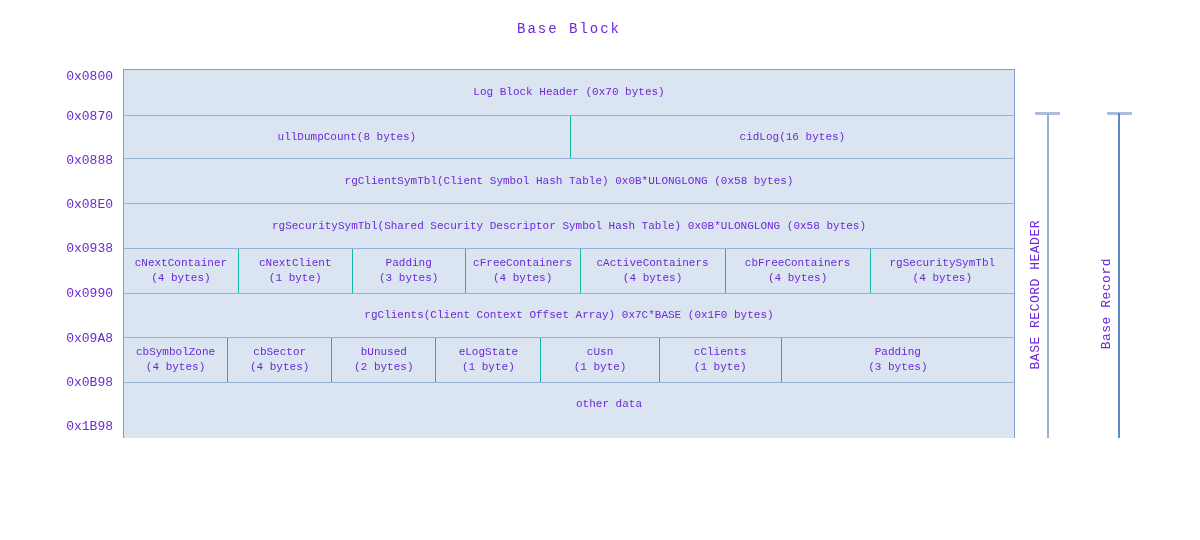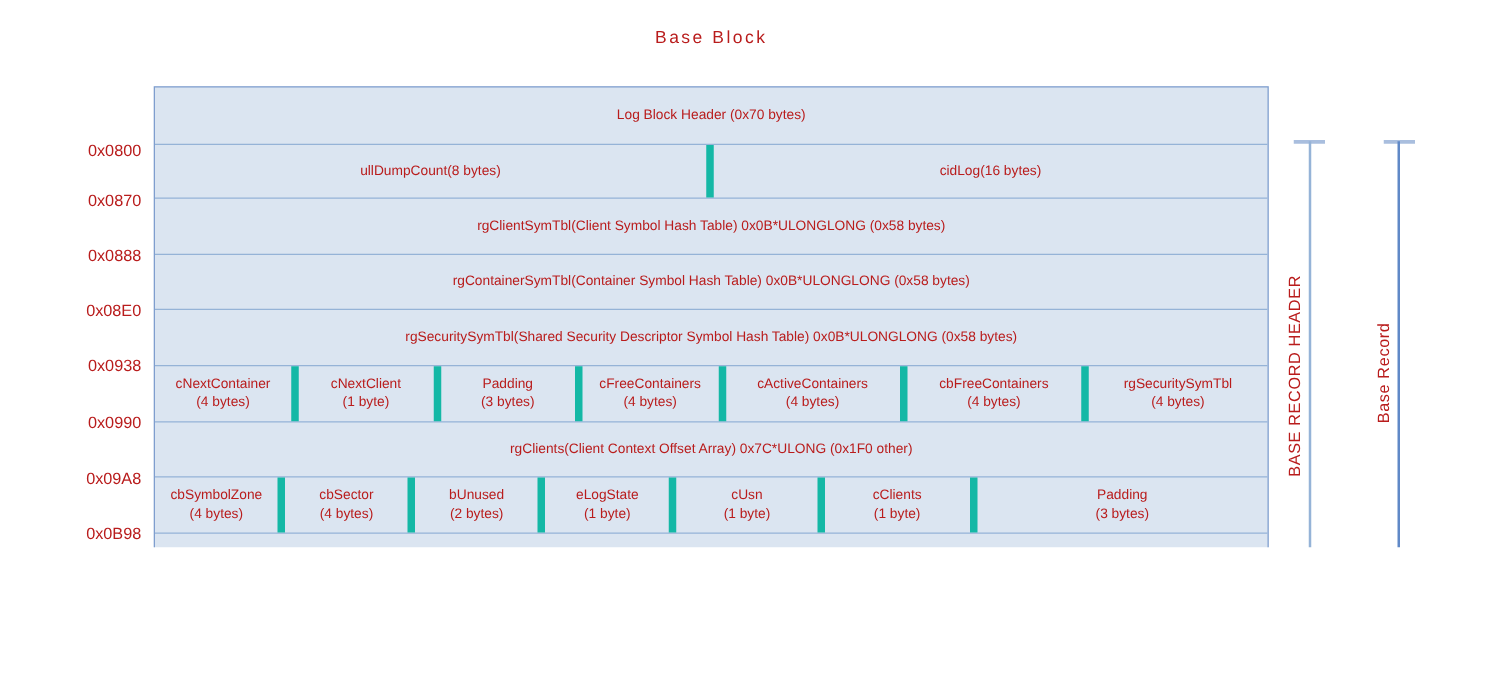--- a/index.html
+++ b/index.html
@@ -1,22 +1,22 @@
 <!DOCTYPE html>
 <html><head>
 <meta charset="utf-8">
 <style>
   html, body { margin: 0; padding: 0; background: #ffffff; }
   .canvas {
     position: relative;
     width: 1200px;
     height: 438px;
     background: #ffffff;
-    font-family: Liberation Sans, sans-serif;
-    color: #b91c1c;
+    font-family: Liberation Mono, monospace;
+    color: #6d28d9;
     overflow: hidden;
   }
   .title {
     position: absolute;
     left: 123px;
     top: 21px;
     width: 892px;
     text-align: center;
     font-size: 14px;
     letter-spacing: 2px;
@@ -37,21 +37,21 @@
   .row {
     display: flex;
     width: 100%;
     box-sizing: border-box;
     border-bottom: 1px solid #95b3d7;
     flex: none;
   }
   .row:last-child { border-bottom: none; margin-left: 40px; }
   .cell {
     box-sizing: border-box;
-    border-right: 6px solid #14b8a6;
+    border-right: 1px solid #14b8a6;
     display: flex;
     flex-direction: column;
     align-items: center;
     justify-content: center;
     text-align: center;
     font-size: 11px;
     line-height: 15px;
     white-space: nowrap;
     overflow: hidden;
     flex: none;
@@ -59,21 +59,20 @@
   .cell:last-child { border-right: none; }
   .cell.fill { flex: 1 1 auto; }
   .addr {
     position: absolute;
     left: 28px;
     width: 85px;
     text-align: right;
     font-size: 13px;
     line-height: 13px;
     white-space: nowrap;
-    margin-top: 44px;
   }
   .stem { position: absolute; width: 1.5px; }
   .stem.light { background: #95b3d7; }
   .stem.dark  { background: #6089c7; }
   .cap { position: absolute; height: 2.5px; width: 25px; background: #a9bede; }
   .vlabel {
     position: absolute;
     writing-mode: vertical-rl;
     transform: rotate(180deg);
     font-size: 13px;
@@ -116,25 +115,20 @@
         <span>cidLog(16 bytes)</span>
       </div>
     </div>
 
     <div class="row" style="height:45px">
       <div class="cell fill">
         <span>rgClientSymTbl(Client Symbol Hash Table) 0x0B*ULONGLONG (0x58 bytes)</span>
       </div>
     </div>
 
-    <div class="row" style="height:44px">
-      <div class="cell fill">
-        <span>rgContainerSymTbl(Container Symbol Hash Table) 0x0B*ULONGLONG (0x58 bytes)</span>
-      </div>
-    </div>
 
     <div class="row" style="height:45px">
       <div class="cell fill">
         <span>rgSecuritySymTbl(Shared Security Descriptor Symbol Hash Table) 0x0B*ULONGLONG (0x58 bytes)</span>
       </div>
     </div>
 
     <div class="row" style="height:45px">
       <div class="cell" style="width:12.9%">
         <span>cNextContainer</span>
@@ -161,21 +155,21 @@
         <span>(4 bytes)</span>
       </div>
       <div class="cell fill">
         <span>rgSecuritySymTbl</span>
         <span>(4 bytes)</span>
       </div>
     </div>
 
     <div class="row" style="height:44px">
       <div class="cell fill">
-        <span>rgClients(Client Context Offset Array) 0x7C*ULONG (0x1F0 other)</span>
+        <span>rgClients(Client Context Offset Array) 0x7C*BASE (0x1F0 bytes)</span>
       </div>
     </div>
 
 
     <div class="row" style="height:45px">
       <div class="cell" style="width:11.7%">
         <span>cbSymbolZone</span>
         <span>(4 bytes)</span>
       </div>
       <div class="cell" style="width:11.7%">

